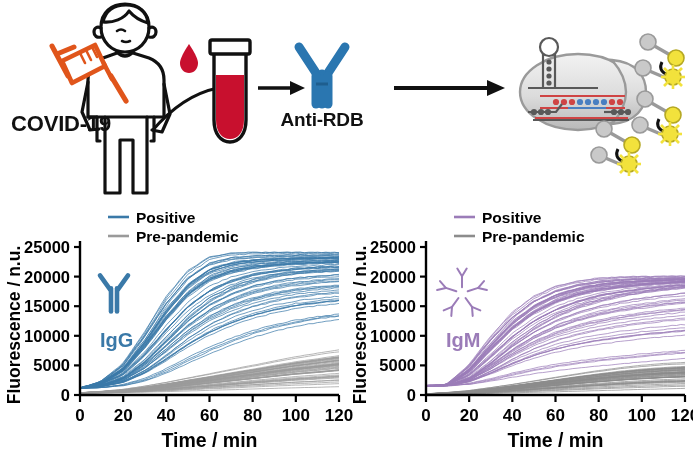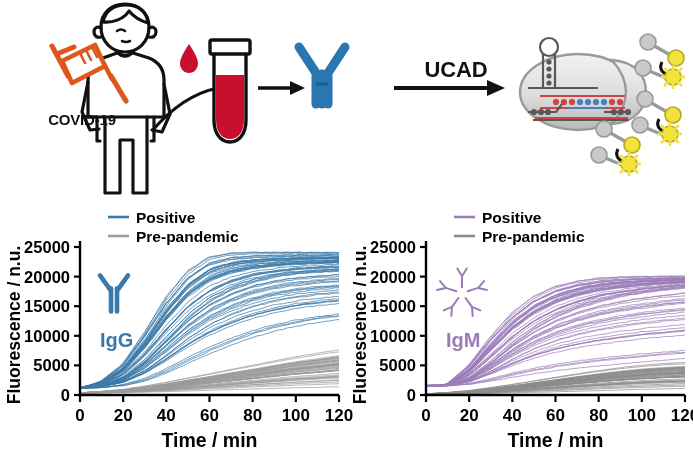--- a/index.html
+++ b/index.html
@@ -11,21 +11,21 @@
     color: #000;
   }
   #figure { position: absolute; left:0; top:0; width:693px; height:450px; }
 
   
   #schematic { position:absolute; left:0; top:0; width:693px; height:200px; }
   .sch-label {
     position:absolute; font-weight:bold; color:#111; text-align:center;
     line-height:1.05; letter-spacing:-0.2px;
   }
-  #lbl-vaccine { left:0px; top:112px; width:122px; font-size:15px;padding-left:21px; }
+  #lbl-vaccine { left:0px; top:112px; width:122px; font-size:22px; }
   #lbl-antirdb  { left:258px; top:110px; width:128px; font-size:19px; }
   #lbl-ucad     { left:404px; top:58px;  width:104px; font-size:22px; }
 
   
   .panel { position:absolute; top:203px; width:347px; height:247px; }
   #panel-igg { left:0px; }
   #panel-igm { left:346px; }
   svg { display:block; overflow:visible; }
 </style>
 </head>
@@ -233,21 +233,21 @@
                 <line x1="-9" y1="9" x2="9" y2="-9"></line>
             </g>
           </g>
         </g>
       </g>
     </svg>
 
     <div class="sch-label" id="lbl-vaccine">
       <div>COVID-19</div>
     </div>
-    <div class="sch-label" id="lbl-ucad">UCAD</div>
+    <div class="sch-label" id="lbl-antirdb">Anti-RDB</div>
   </div>
 
   <div class="panel" id="panel-igg">
     <svg id="svg-igg" width="347" height="247" viewBox="0 0 347 247">
         <g>
           <g fill="none" stroke="#9A9A9A" stroke-width="0.85" stroke-opacity="0.85" stroke-linejoin="round">
             <polyline points="80.0,189.9 84.3,189.8 88.6,189.5 93.0,189.3 97.3,189.2 101.6,189.1 105.9,188.8 110.2,188.6 114.5,188.3 118.8,188.1 123.2,187.9 127.5,187.5 131.8,187.1 136.1,186.6 140.4,186.1 144.8,185.7 149.1,185.3 153.4,184.7 157.7,184.3 162.0,183.7 166.3,183.2 170.6,182.6 175.0,182.0 179.3,181.4 183.6,180.8 187.9,180.3 192.2,179.6 196.6,179.0 200.9,178.5 205.2,177.8 209.5,177.4 213.8,176.7 218.1,176.2 222.5,175.6 226.8,174.9 231.1,174.3 235.4,173.8 239.7,173.2 244.0,172.6 248.3,172.0 252.7,171.5 257.0,170.9 261.3,170.3 265.6,169.7 269.9,169.0 274.3,168.5 278.6,167.9 282.9,167.4 287.2,166.7 291.5,166.2 295.8,165.7 300.1,165.1 304.5,164.6 308.8,164.1 313.1,163.6 317.4,163.2 321.7,162.8 326.0,162.3 330.4,161.8 334.7,161.2 339.0,160.7"></polyline>
             <polyline points="80.0,190.0 84.3,189.8 88.6,189.5 93.0,189.4 97.3,189.2 101.6,189.0 105.9,188.8 110.2,188.6 114.5,188.4 118.8,188.2 123.2,187.9 127.5,187.5 131.8,187.2 136.1,186.7 140.4,186.3 144.8,185.9 149.1,185.4 153.4,184.8 157.7,184.4 162.0,184.0 166.3,183.4 170.6,182.9 175.0,182.3 179.3,181.7 183.6,181.2 187.9,180.7 192.2,180.2 196.6,179.6 200.9,179.0 205.2,178.5 209.5,178.0 213.8,177.4 218.1,176.9 222.5,176.3 226.8,175.8 231.1,175.2 235.4,174.6 239.7,174.2 244.0,173.5 248.3,173.0 252.7,172.5 257.0,171.9 261.3,171.3 265.6,170.8 269.9,170.3 274.3,169.7 278.6,169.1 282.9,168.7 287.2,168.2 291.5,167.5 295.8,167.1 300.1,166.6 304.5,166.1 308.8,165.7 313.1,165.2 317.4,164.8 321.7,164.5 326.0,163.9 330.4,163.4 334.7,163.1 339.0,162.6"></polyline>
             <polyline points="80.0,190.2 84.3,190.2 88.6,190.2 93.0,190.0 97.3,190.0 101.6,189.9 105.9,190.0 110.2,189.9 114.5,189.7 118.8,189.7 123.2,189.7 127.5,189.5 131.8,189.4 136.1,189.3 140.4,189.3 144.8,189.2 149.1,189.0 153.4,188.9 157.7,188.8 162.0,188.7 166.3,188.6 170.6,188.5 175.0,188.3 179.3,188.2 183.6,188.1 187.9,188.0 192.2,187.8 196.6,187.8 200.9,187.6 205.2,187.5 209.5,187.3 213.8,187.2 218.1,187.0 222.5,186.9 226.8,186.8 231.1,186.7 235.4,186.6 239.7,186.4 244.0,186.3 248.3,186.1 252.7,186.0 257.0,185.9 261.3,185.7 265.6,185.7 269.9,185.5 274.3,185.4 278.6,185.2 282.9,185.1 287.2,185.0 291.5,184.9 295.8,184.8 300.1,184.7 304.5,184.5 308.8,184.5 313.1,184.4 317.4,184.3 321.7,184.2 326.0,184.0 330.4,183.9 334.7,183.8 339.0,183.7"></polyline>
             <polyline points="80.0,190.1 84.3,190.0 88.6,189.9 93.0,189.7 97.3,189.7 101.6,189.5 105.9,189.3 110.2,189.2 114.5,189.1 118.8,189.0 123.2,188.8 127.5,188.6 131.8,188.4 136.1,188.0 140.4,187.8 144.8,187.6 149.1,187.2 153.4,186.9 157.7,186.7 162.0,186.3 166.3,186.1 170.6,185.7 175.0,185.4 179.3,185.1 183.6,184.6 187.9,184.3 192.2,184.0 196.6,183.7 200.9,183.3 205.2,183.0 209.5,182.6 213.8,182.4 218.1,182.0 222.5,181.6 226.8,181.2 231.1,181.0 235.4,180.7 239.7,180.3 244.0,180.0 248.3,179.6 252.7,179.3 257.0,178.9 261.3,178.5 265.6,178.2 269.9,177.9 274.3,177.5 278.6,177.3 282.9,177.0 287.2,176.6 291.5,176.2 295.8,175.9 300.1,175.6 304.5,175.4 308.8,175.1 313.1,174.9 317.4,174.7 321.7,174.4 326.0,174.1 330.4,173.8 334.7,173.5 339.0,173.2"></polyline>

